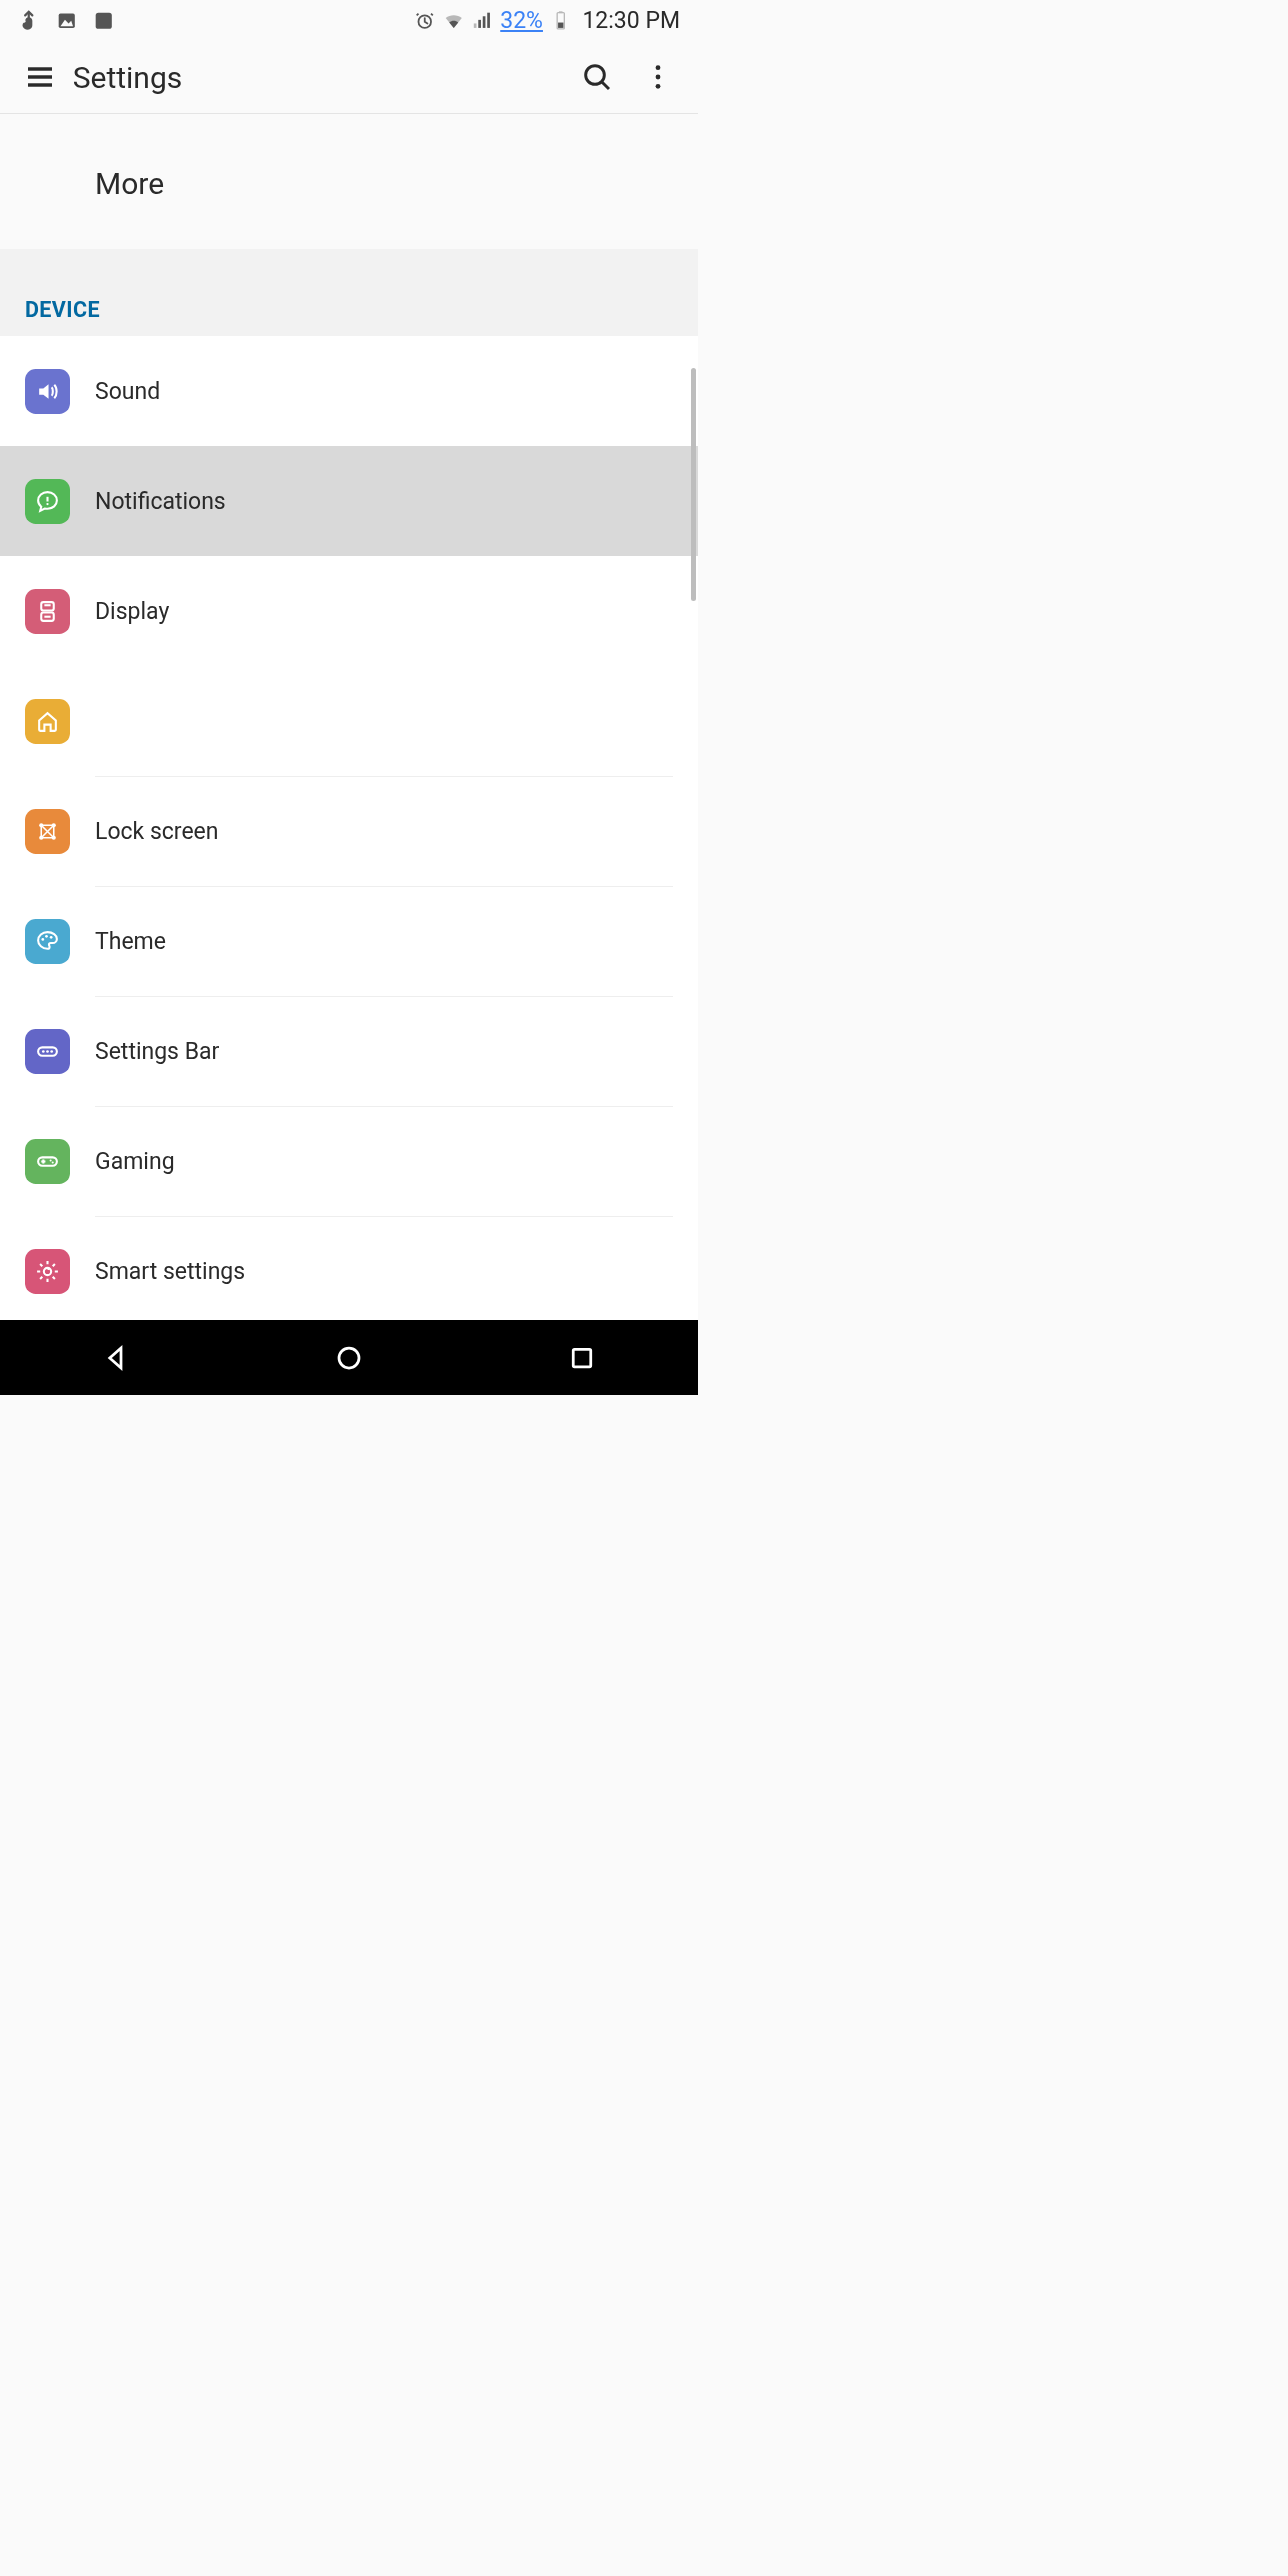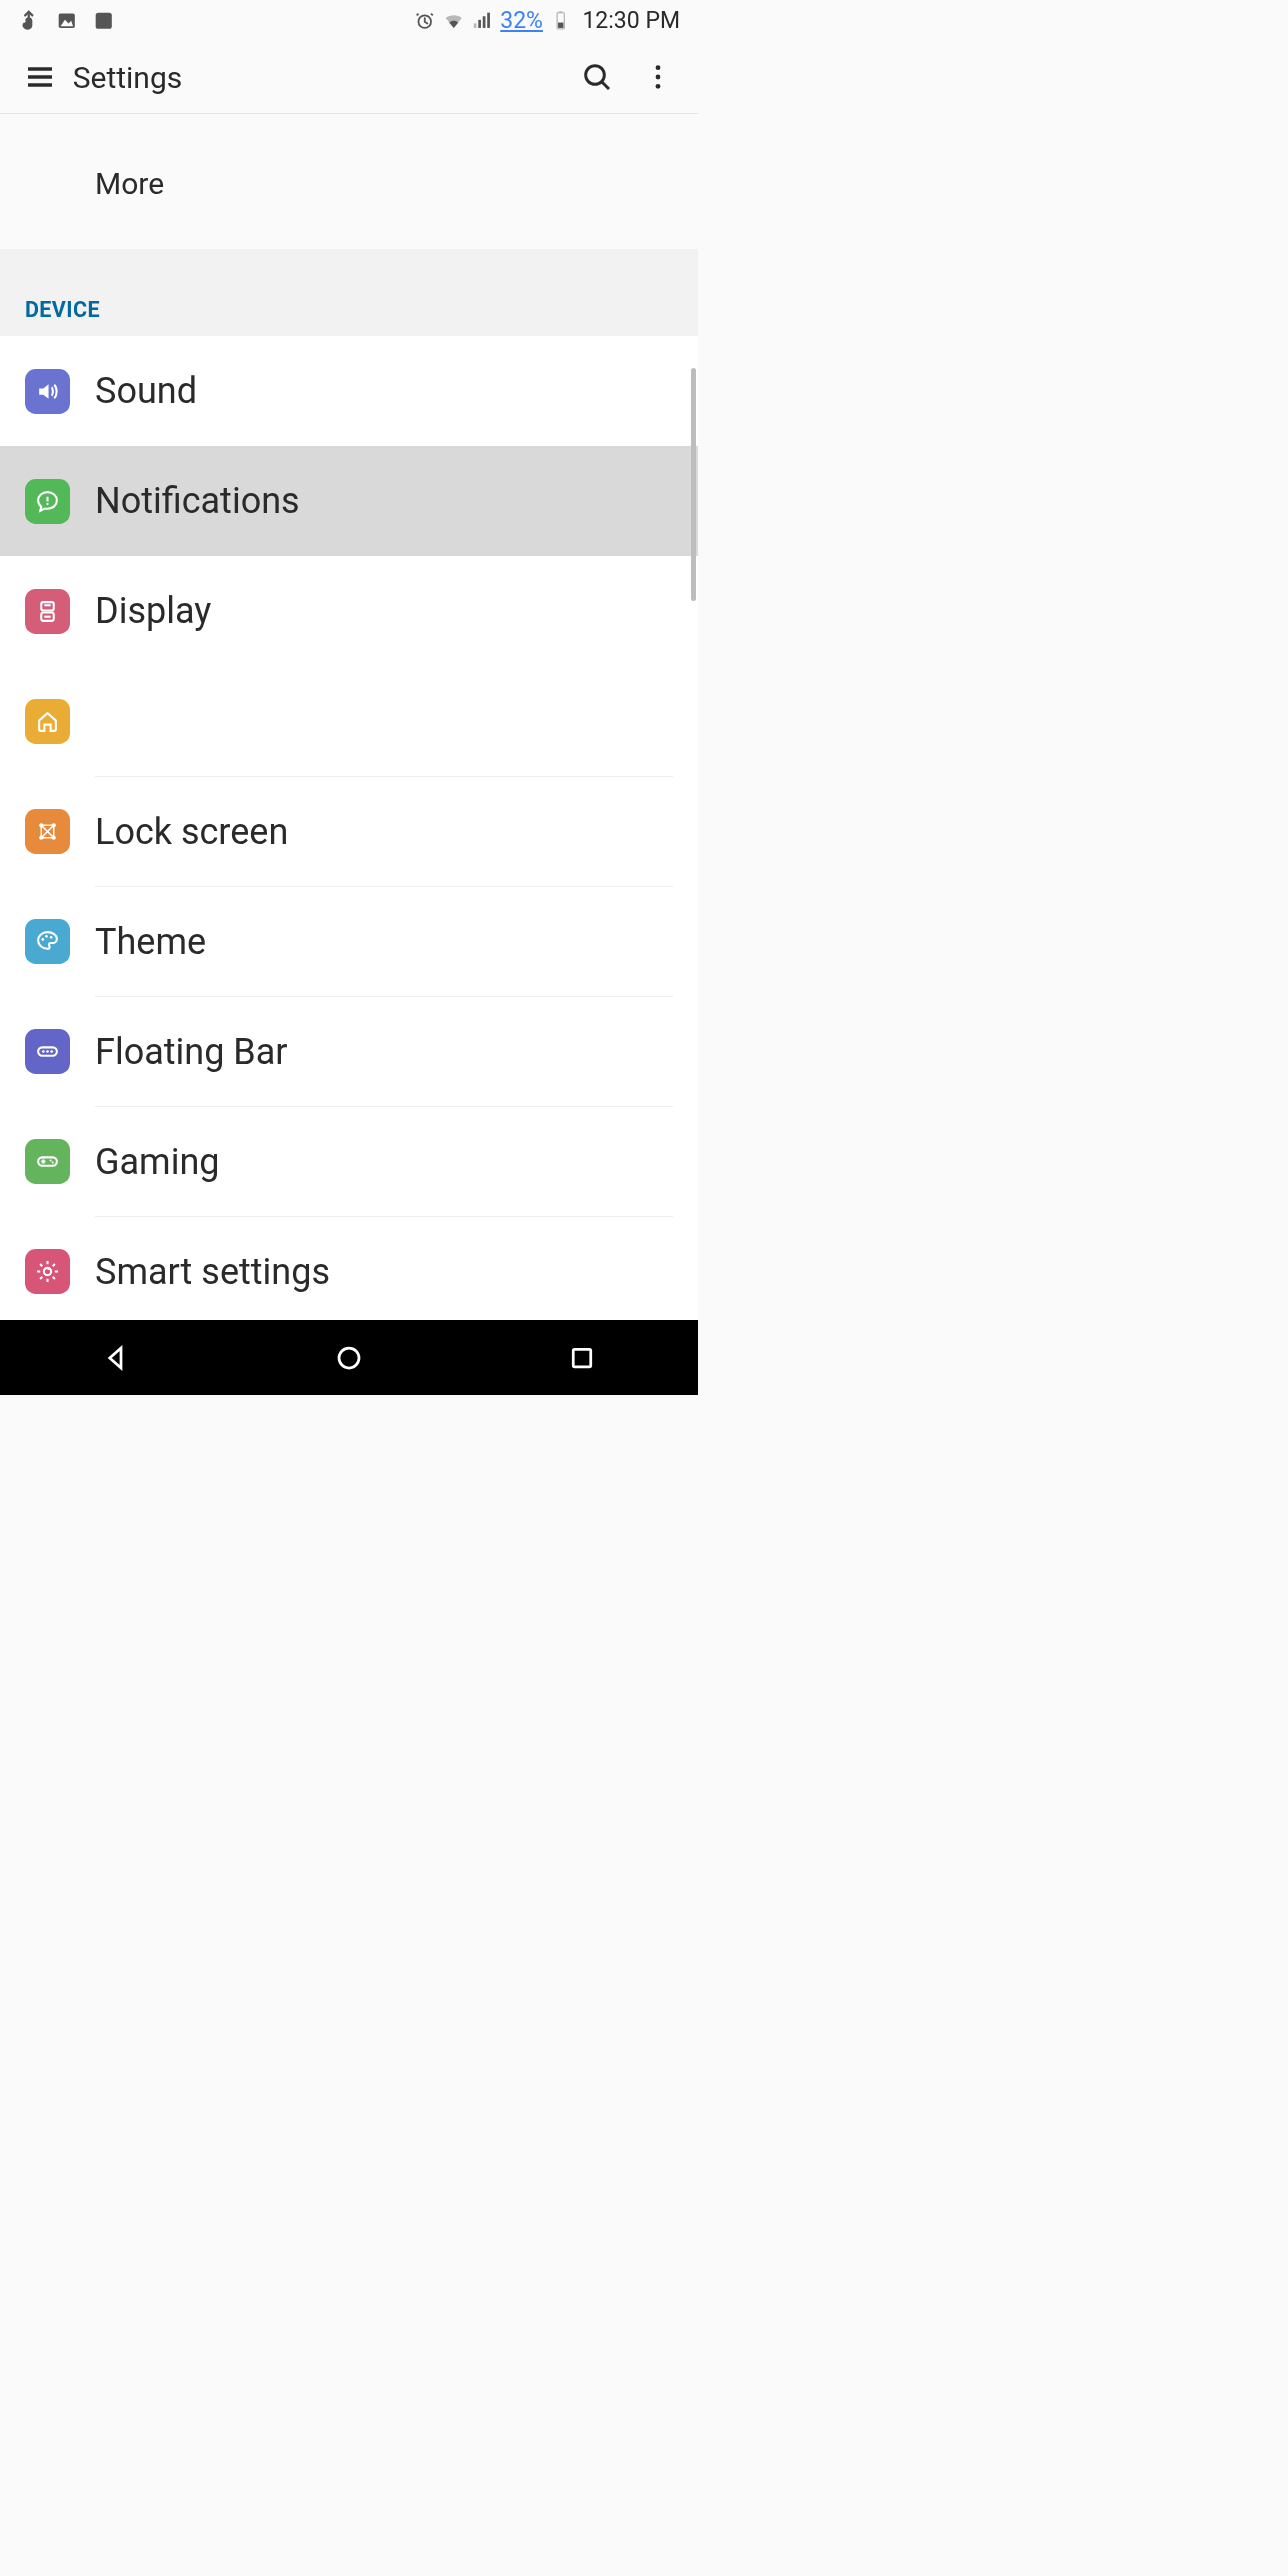--- a/index.html
+++ b/index.html
@@ -27,21 +27,21 @@
   .row { display:flex; align-items:center; min-height:110px; padding: 0 25px; background:#fff; }
   .row.top { background:#fafafa; min-height: 72px; padding-top:0; padding-bottom:25px; }
   .row.top .label { font-size: 30px; margin-top: 28px; }
   .row.highlight { background:#d9d9d9; }
   .row + .row .inner { border-top: 0.9px solid #eee; }
   .row .icon { width: 45px; height: 45px; border-radius: 10.7px; display:flex; align-items:center; justify-content:center; flex-shrink:0; }
   .row .icon svg { width: 25px; height: 25px; stroke:#fff; fill:none; stroke-width:2; }
   .row .inner { flex:1; display:flex; flex-direction:column; justify-content:center; min-height:110px; margin-left:25px; }
   .row.no-icon .inner { margin-left: 70px; }
   .row.highlight .inner, .row.first .inner { border-top: none; }
-  .label { font-size: 36px; color:#2a2a2a; }
+  .label { font-size: 23px; color:#2a2a2a; }
 
   .section-header { background:#f2f2f2; padding: 48px 25px 14.3px 25px; font-size: 21.5px; font-weight: 700; color:#0369a1; letter-spacing: 0.4px; }
 
   
   .navbar { height: 75px; background:#000; display:flex; align-items:center; justify-content:space-around; }
   .navbar .navbtn { width:36px; height:36px; display:flex; align-items:center; justify-content:center; }
   .navbar svg { stroke:#fff; fill:none; stroke-width:2.2; width:30px; height:30px; }
 
   
   .scrollhint { position:absolute; right:1.8px; top:254px; width:5.4px; height:233px; background:#bdbdbd; border-radius:2.7px; }
@@ -231,21 +231,21 @@
     <div class="row">
       <div class="icon bg-indigo">
         <svg viewBox="0 0 24 24">
             <rect x="3" y="8" width="18" height="8" rx="4"></rect>
             <circle cx="8" cy="12" r="1.3" fill="#fff" stroke="none"></circle>
             <circle cx="12" cy="12" r="1.3" fill="#fff" stroke="none"></circle>
             <circle cx="16" cy="12" r="1.3" fill="#fff" stroke="none"></circle>
           </svg>
       </div>
       <div class="inner">
-          <div class="label">Floating Bar</div>
+          <div class="label">Settings Bar</div>
         </div>
     </div>
 
     <div class="row">
       <div class="icon bg-green2">
         <svg viewBox="0 0 24 24">
             <rect x="3" y="8" width="18" height="8" rx="4"></rect>
             <line x1="8" y1="10" x2="8" y2="14" stroke="#fff"></line>
             <line x1="6" y1="12" x2="10" y2="12" stroke="#fff"></line>
             <circle cx="15" cy="11" r="1" fill="#fff" stroke="none"></circle>

